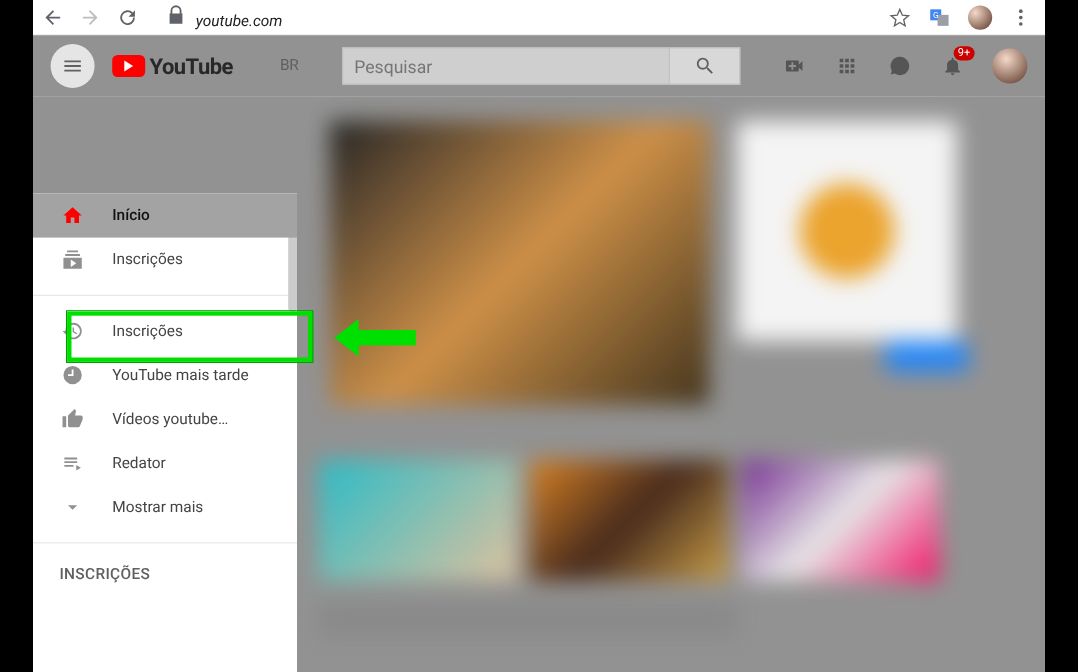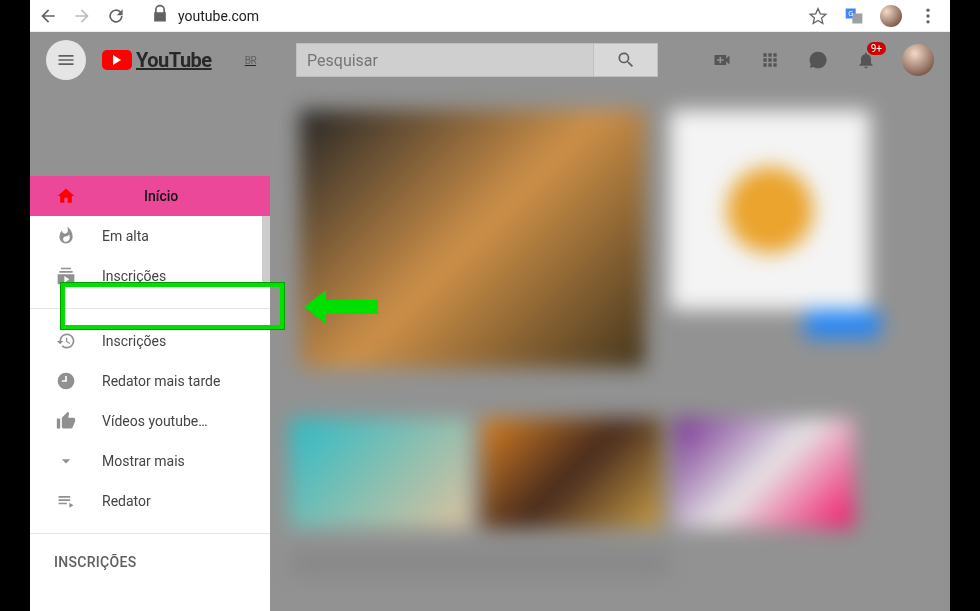--- a/index.html
+++ b/index.html
@@ -1,33 +1,33 @@
 <!DOCTYPE html>
 <html><head>
 <meta charset="utf-8">
 <style>
 * { margin: 0; padding: 0; box-sizing: border-box; font-family: Roboto, Arial, sans-serif; }
 body { background: #000; width: 980px; height: 611px; overflow: hidden; position: relative; }
 .browser { background: #fff; position: absolute; top: 0; left: 30px; right: 30px; height: 611px; }
 .browser-bar { height: 32px; display: flex; align-items: center; padding: 0 8px; gap: 14px; border-bottom: 1px solid #eee; }
 .browser-bar .nav-btn { width: 20px; height: 20px; display: flex; align-items: center; justify-content: center; color: #5f6368; cursor: pointer; }
 .browser-bar .nav-btn.disabled { color: #bdbdbd; }
-.url-wrap { flex: 1; display: flex; align-items: center; gap: 8px; padding: 0 10px; }
+.url-wrap { flex: 1; display: flex; align-items: flex-end; gap: 8px; padding: 0 10px; font-style: italic; }
 .url-wrap .lock { color: #5f6368; }
 .url-wrap .url { color: #202124; font-size: 14px; }
 .browser-bar .right { display: flex; align-items: center; gap: 16px; margin-left: auto; padding-right: 4px; }
 .browser-bar .avatar-sm { width: 22px; height: 22px; border-radius: 50%; background: radial-gradient(circle at 30% 30%, #f5d9c8, #583426); }
 .menu-dots { color: #5f6368; }
 
 .yt-header { height: 56px; display: flex; align-items: center; padding: 0 16px; background: #929292; }
 .yt-header .menu-btn { width: 40px; height: 40px; border-radius: 50%; background: #e5e5e5; display: flex; align-items: center; justify-content: center; margin-right: 16px; }
-.yt-logo { display: flex; align-items: center; font-weight: 700; letter-spacing: -0.5px; font-size: 20px; color: #282828; text-decoration: underline; }
+.yt-logo { display: flex; align-items: center; font-weight: 700; letter-spacing: -0.5px; font-size: 20px; color: #282828; }
 .yt-logo .play { width: 30px; height: 20px; background: #ff0000; border-radius: 5px; position: relative; margin-right: 4px; }
 .yt-logo .play::after { content:''; position: absolute; left: 11px; top: 5px; border-left: 8px solid #fff; border-top: 5px solid transparent; border-bottom: 5px solid transparent; }
-.yt-logo .sup { font-size: 10px; font-weight: 400; vertical-align: super; margin-left: 2px; color: #606060; padding-left: 31px; }
+.yt-logo .sup { font-size: 14px; font-weight: 400; vertical-align: super; margin-left: 12px; color: #606060; padding-left: 31px; }
 
 .search-wrap { display: flex; margin-left: 40px; }
 .search-input { width: 298px; height: 34px; border: 1px solid #bfbfbf; background: #cfcfcf; padding: 0 10px; font-size: 16px; color: #6a6a6a; }
 .search-input::placeholder { color: #757575; }
 .search-btn { width: 64px; height: 34px; border: 1px solid #bfbfbf; border-left: none; background: #d8d8d8; display: flex; align-items: center; justify-content: center; color: #606060; }
 
 .hdr-right { margin-left: auto; display: flex; align-items: center; gap: 24px; color: #555; }
 .hdr-right .icon { width: 24px; height: 24px; display: flex; align-items: center; justify-content: center; }
 .notif { position: relative; }
 .notif .badge { position: absolute; top: -6px; right: -8px; background: #cc0000; color: #fff; font-size: 10px; border-radius: 8px; padding: 1px 4px; }
@@ -41,21 +41,21 @@
 .t3 { left: 535px; top: 222px; width: 75px; height: 28px; background: #1a85ff; }
 .row2 { top: 330px; width: 180px; height: 110px; }
 .r2a { left: 20px; background: linear-gradient(135deg, #20c0cc, #e8c8a0); }
 .r2b { left: 212px; background: linear-gradient(135deg, #e08018, #402010, #d0a040); }
 .r2c { left: 404px; background: linear-gradient(135deg, #702090, #f0f0f0, #ff0060); }
 .row3 { top: 460px; left: 20px; width: 380px; height: 30px; background: #888; }
 
 .sidebar { position: absolute; top: 88px; left: 0; width: 240px; bottom: 0; background: #fff; overflow: hidden; }
 .scrollbar-track { position: absolute; right: 0; top: 8px; width: 8px; height: 100px; background: #ccc; border-radius: 4px; }
 .side-item { height: 40px; display: flex; align-items: center; padding: 0 24px; font-size: 14px; color: #444; cursor: pointer; position: relative; }
-.side-item.active { background: #ec4899; gap: 42px; }
+.side-item.active { background: #a3a3a3; }
 .side-item.active .si-icon { color: #ff0000; }
 .side-item.active .si-label { font-weight: 500; color: #111; }
 .si-icon { width: 24px; height: 24px; margin-right: 24px; color: #909090; display: flex; align-items: center; justify-content: center; }
 .si-label { flex: 1; white-space: nowrap; overflow: hidden; text-overflow: ellipsis; }
 .divider { height: 1px; background: #e5e5e5; margin: 12px 0; }
 .section-title { padding: 8px 24px; font-size: 14px; font-weight: 500; color: #606060; text-transform: uppercase; letter-spacing: 0.3px; }
 
 .highlight { position: absolute; border: 4px solid #00e000; box-shadow: 0 0 0 1px #00a000; pointer-events: none; }
 .hl-box { top: 283px; left: 31px; width: 223px; height: 46px; }
 .arrow { position: absolute; top: 290px; left: 280px; pointer-events: none; }
@@ -176,28 +176,20 @@
         <span class="si-icon">
             <svg viewBox="0 0 24 24">
               <path fill="currentColor" d="M12 3 2 12h3v8h5v-6h4v6h5v-8h3z"></path>
             </svg>
           </span>
         <span class="si-label">Início</span>
       </div>
       <div class="side-item">
         <span class="si-icon">
             <svg viewBox="0 0 24 24">
-              <path fill="currentColor" d="M13.5.67s.74 2.65.74 4.8c0 2.06-1.35 3.73-3.41 3.73-2.07 0-3.63-1.67-3.63-3.73l.03-.36A11.4 11.4 0 0 0 4 13c0 4.42 3.58 8 8 8s8-3.58 8-8C20 7.61 17.41 3.8 13.5.67zM11.71 19c-1.78 0-3.22-1.4-3.22-3.14 0-1.62 1.05-2.76 2.81-3.12 1.77-.36 3.6-1.21 4.62-2.58.39 1.29.59 2.65.59 4.04 0 2.65-2.15 4.8-4.8 4.8z"></path>
-            </svg>
-          </span>
-        <span class="si-label">Em alta</span>
-      </div>
-      <div class="side-item">
-        <span class="si-icon">
-            <svg viewBox="0 0 24 24">
               <path fill="currentColor" d="M4 6h16v2H4zm2-4h12v2H6zM2 10h20v12H2zm8 2v8l6-4z"></path>
             </svg>
           </span>
         <span class="si-label">Inscrições</span>
       </div>
 
       <div class="divider"></div>
 
       <div class="side-item">
         <span class="si-icon">
@@ -206,45 +198,45 @@
             </svg>
           </span>
         <span class="si-label">Inscrições</span>
       </div>
       <div class="side-item">
         <span class="si-icon">
             <svg viewBox="0 0 24 24">
               <path fill="currentColor" d="M12 2a10 10 0 1 0 0 20 10 10 0 0 0 0-20zm1 11H7v-2h4V6h2z"></path>
             </svg>
           </span>
-        <span class="si-label">Redator mais tarde</span>
+        <span class="si-label">YouTube mais tarde</span>
       </div>
       <div class="side-item">
         <span class="si-icon">
             <svg viewBox="0 0 24 24">
               <path fill="currentColor" d="M1 21h4V9H1zm22-11c0-1.1-.9-2-2-2h-6.31l.95-4.57L15.67 3c0-.41-.17-.79-.44-1.06L14.17 1 7.59 7.59C7.22 7.95 7 8.45 7 9v10c0 1.1.9 2 2 2h9c.83 0 1.54-.5 1.84-1.22l3.02-7.05c.09-.23.14-.47.14-.73z"></path>
             </svg>
           </span>
         <span class="si-label">Vídeos youtube…</span>
       </div>
       <div class="side-item">
         <span class="si-icon">
             <svg viewBox="0 0 24 24">
+              <path fill="currentColor" d="M3 6h14v2H3zm0 4h14v2H3zm0 4h10v2H3zm13 0 5 3-5 3z"></path>
+            </svg>
+          </span>
+        <span class="si-label">Redator</span>
+      </div>
+      <div class="side-item">
+        <span class="si-icon">
+            <svg viewBox="0 0 24 24">
               <path fill="currentColor" d="M7 10l5 5 5-5z"></path>
             </svg>
           </span>
         <span class="si-label">Mostrar mais</span>
-      </div>
-      <div class="side-item">
-        <span class="si-icon">
-            <svg viewBox="0 0 24 24">
-              <path fill="currentColor" d="M3 6h14v2H3zm0 4h14v2H3zm0 4h10v2H3zm13 0 5 3-5 3z"></path>
-            </svg>
-          </span>
-        <span class="si-label">Redator</span>
       </div>
 
       <div class="divider"></div>
 
       <div class="section-title">INSCRIÇÕES</div>
 
     </div>
   </div>
 
   <div class="highlight hl-box"></div>

